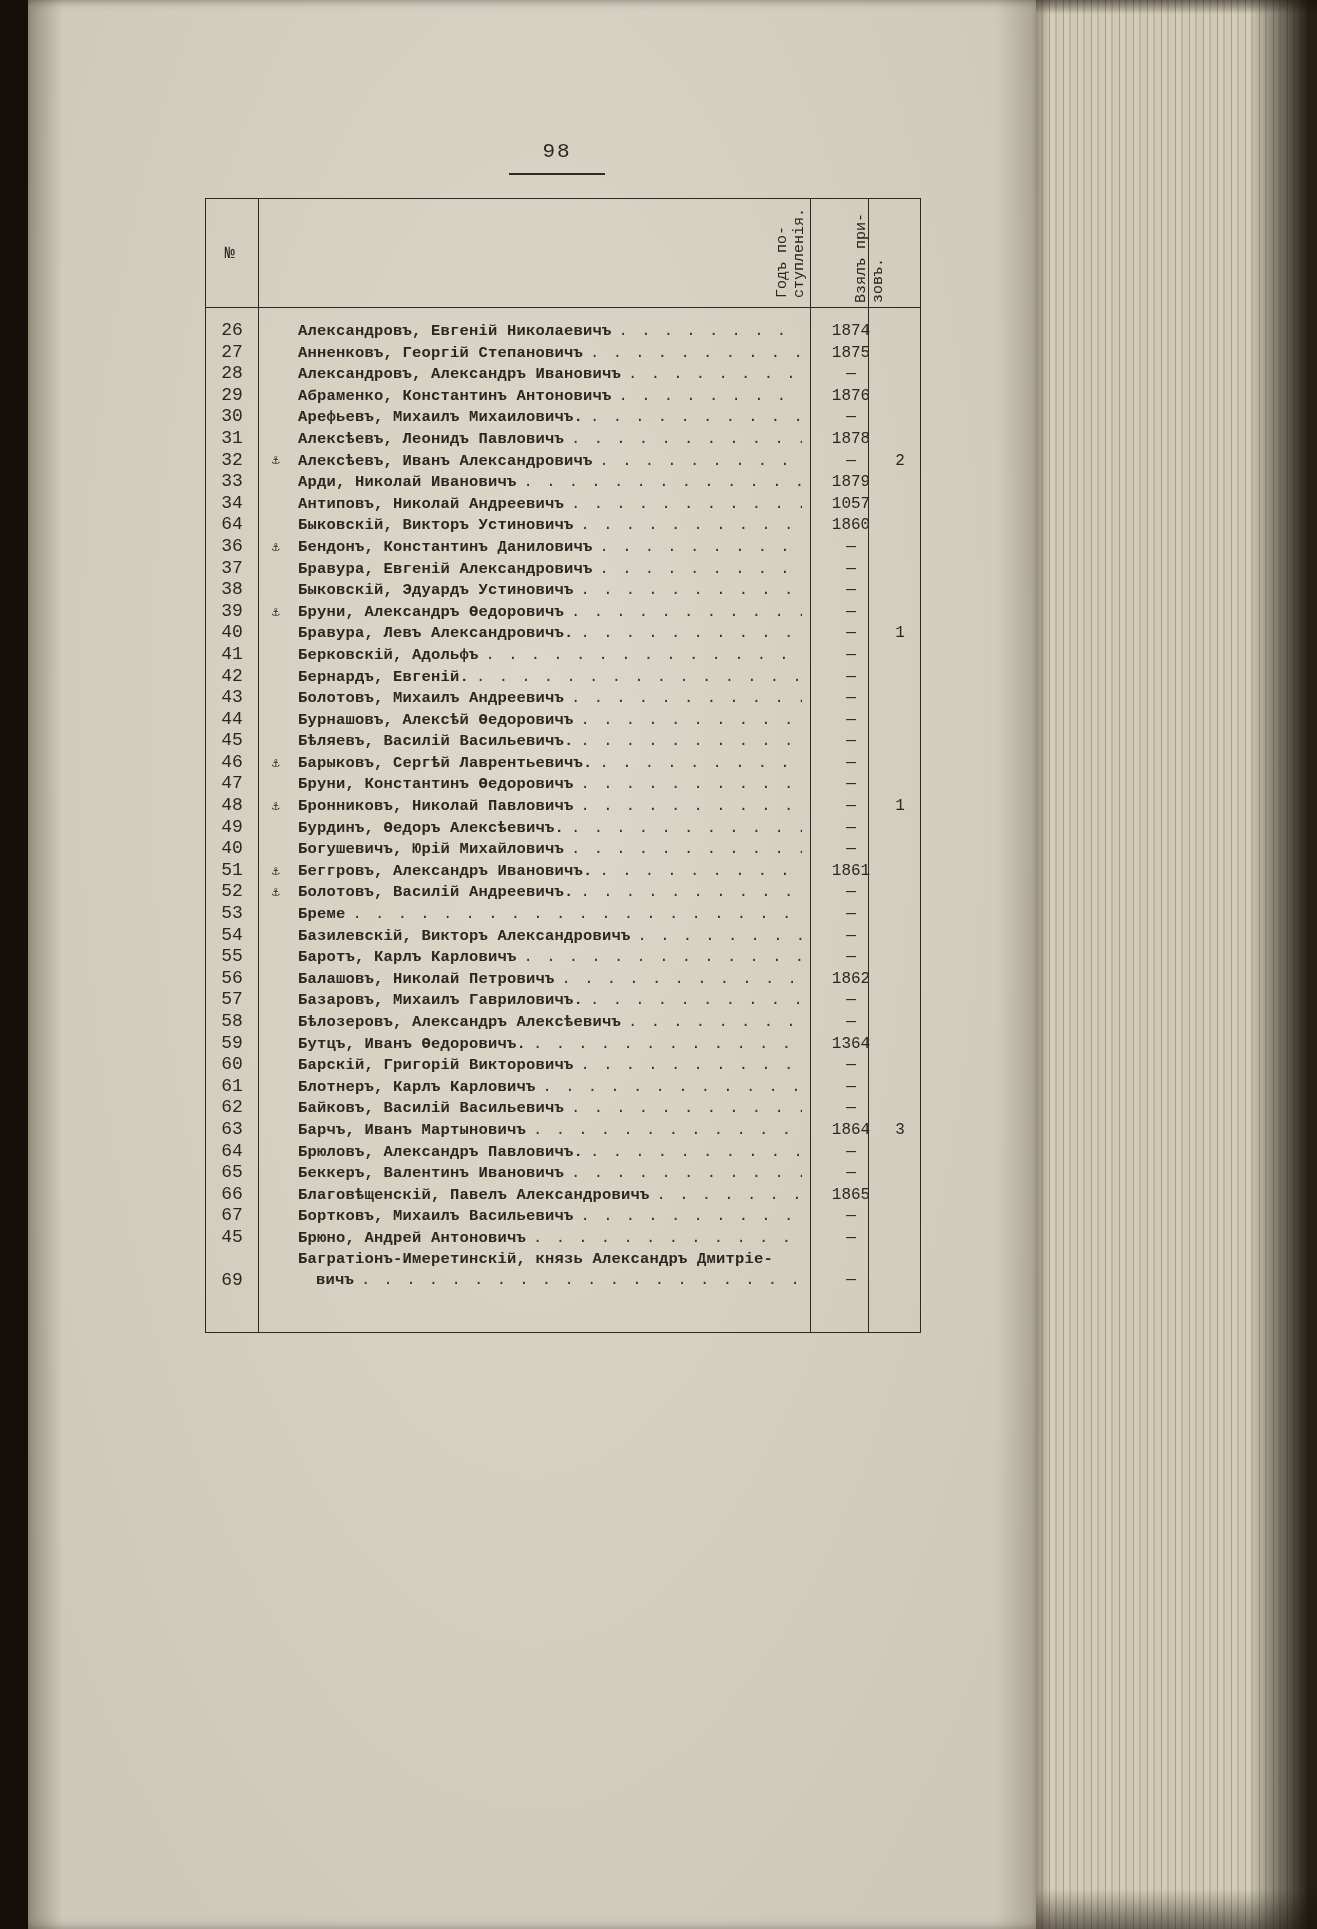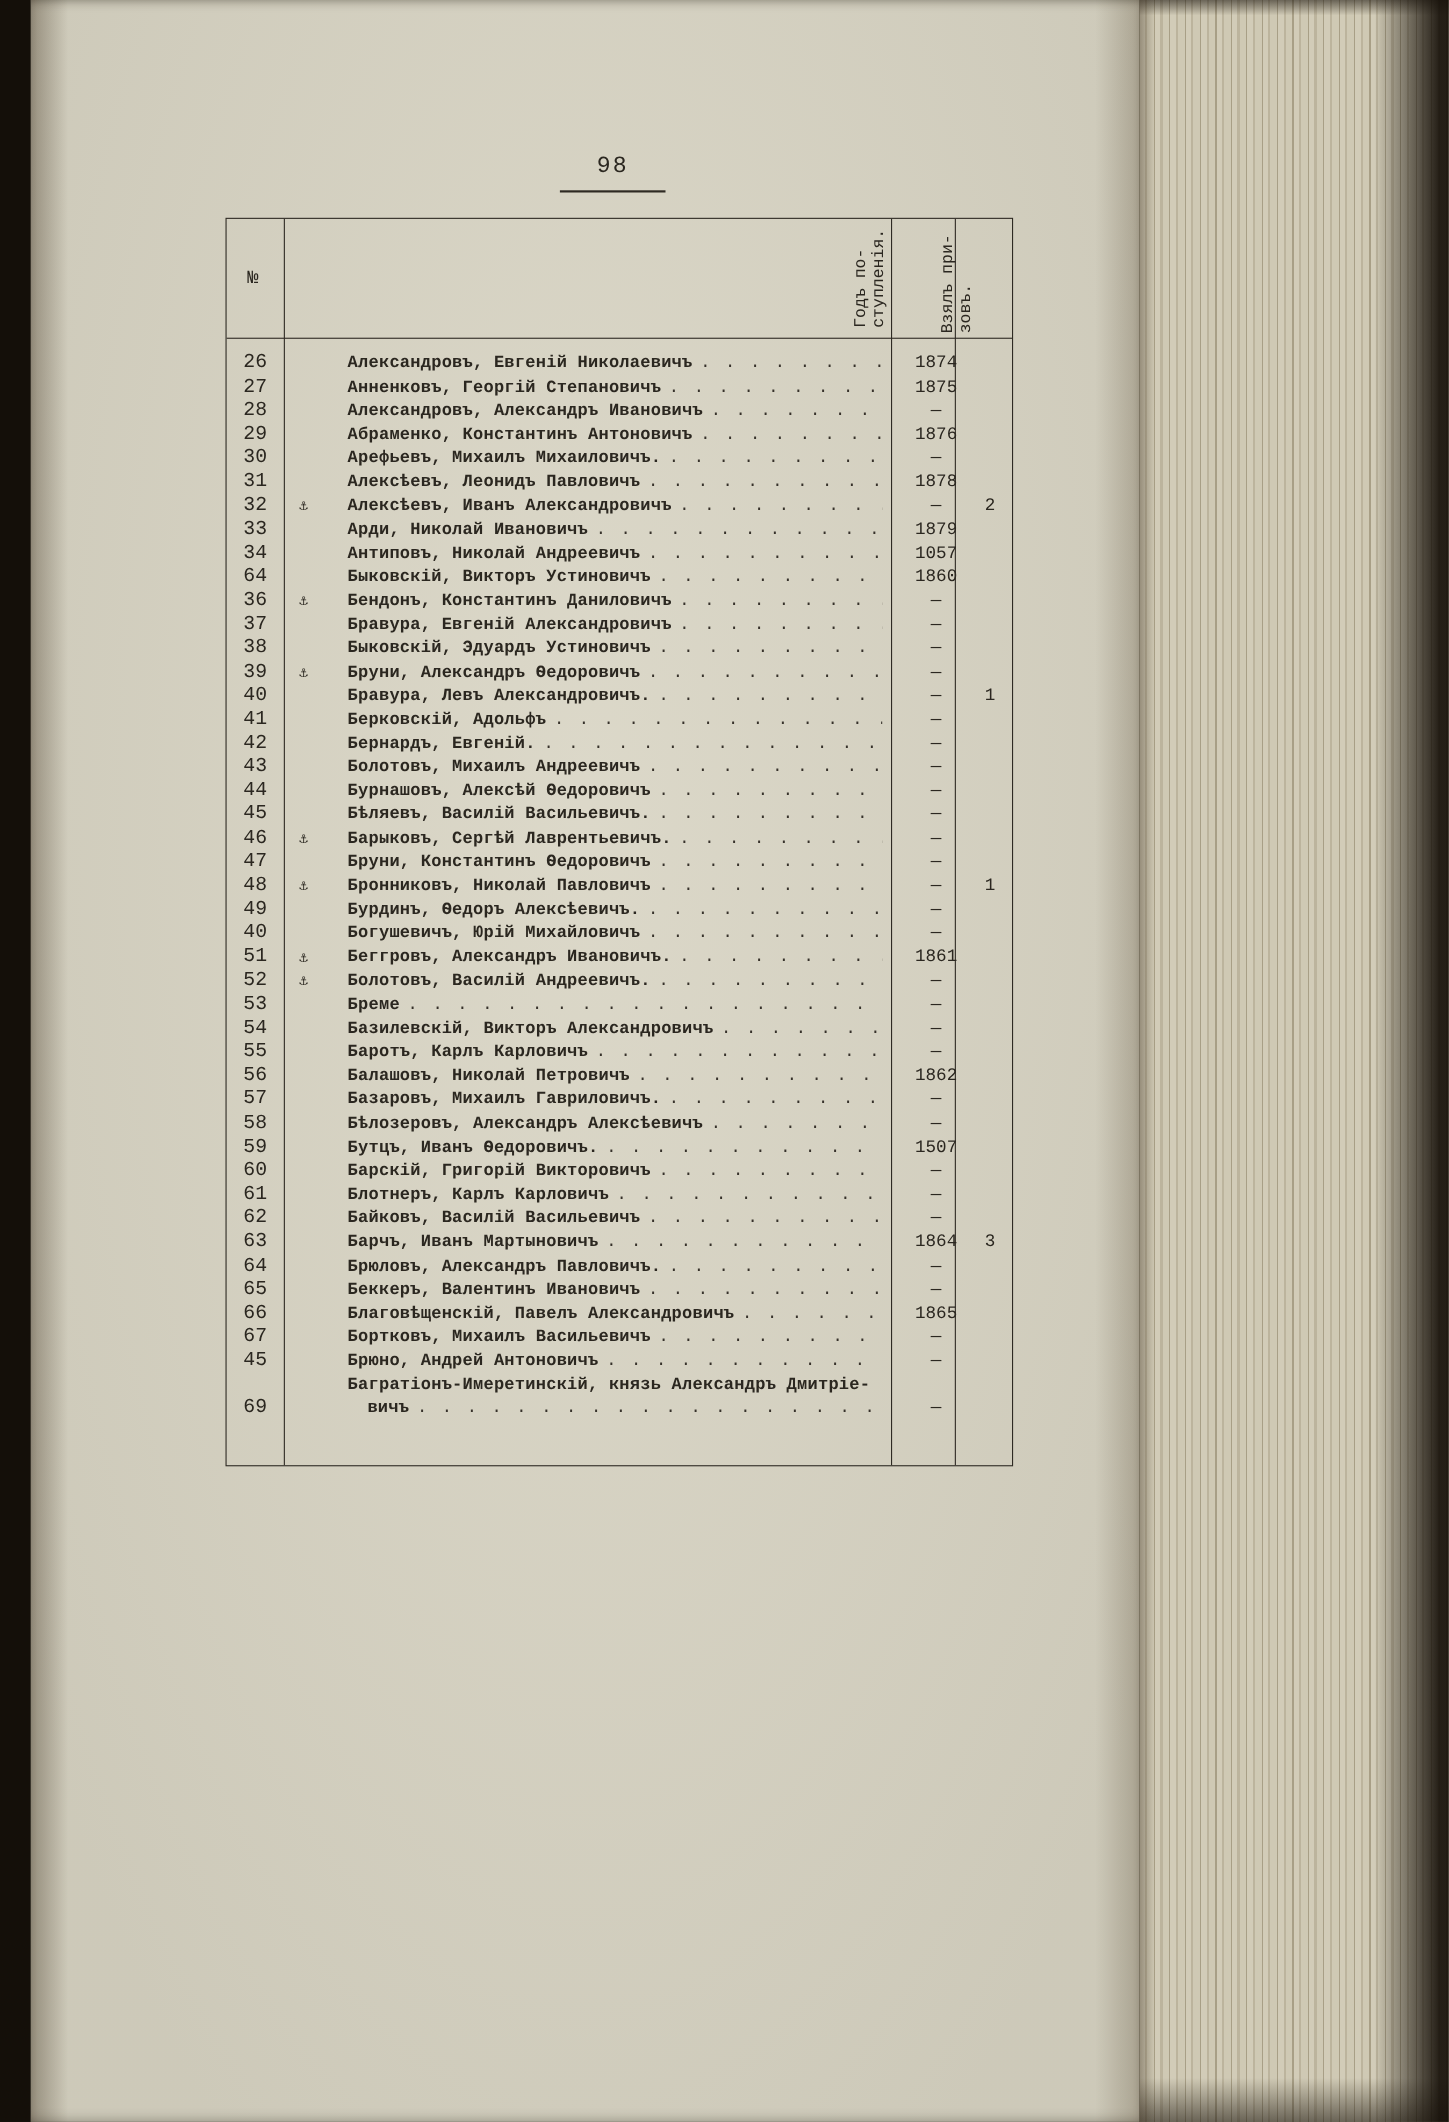--- a/index.html
+++ b/index.html
@@ -119,21 +119,21 @@
   }
   .row.wrap { height: 43.2px; align-items: flex-end; }
   .c-no {
     width: 52px;
     text-align: center;
     font-size: 18px;
   }
   .c-name {
     width: 552px;
     box-sizing: border-box;
-    padding-left: 58px;
+    padding-left: 40px;
     padding-right: 8px;
     position: relative;
     display: flex;
     align-items: baseline;
     overflow: hidden;
     font-weight: 700;
     font-size: 15.5px;
     letter-spacing: 0.2px;
   }
   .row.wrap .c-name { display: block; }
@@ -508,21 +508,21 @@
             </div>
             <div class="c-year">—</div>
             <div class="c-prize"></div>
           </div>
           <div class="row">
             <div class="c-no">59</div>
             <div class="c-name">
               <span class="name">Бутцъ, Иванъ Ѳедоровичъ.</span>
               <span class="leader">. . . . . . . . . . . . . . . . . . . . . . . . . . . . . . . . . . . .</span>
             </div>
-            <div class="c-year">1507</div>
+            <div class="c-year">1364</div>
             <div class="c-prize"></div>
           </div>
           <div class="row">
             <div class="c-no">60</div>
             <div class="c-name">
               <span class="name">Барскій, Григорій Викторовичъ</span>
               <span class="leader">. . . . . . . . . . . . . . . . . . . . . . . . . . . . . . . . . . . .</span>
             </div>
             <div class="c-year">—</div>
             <div class="c-prize"></div>

